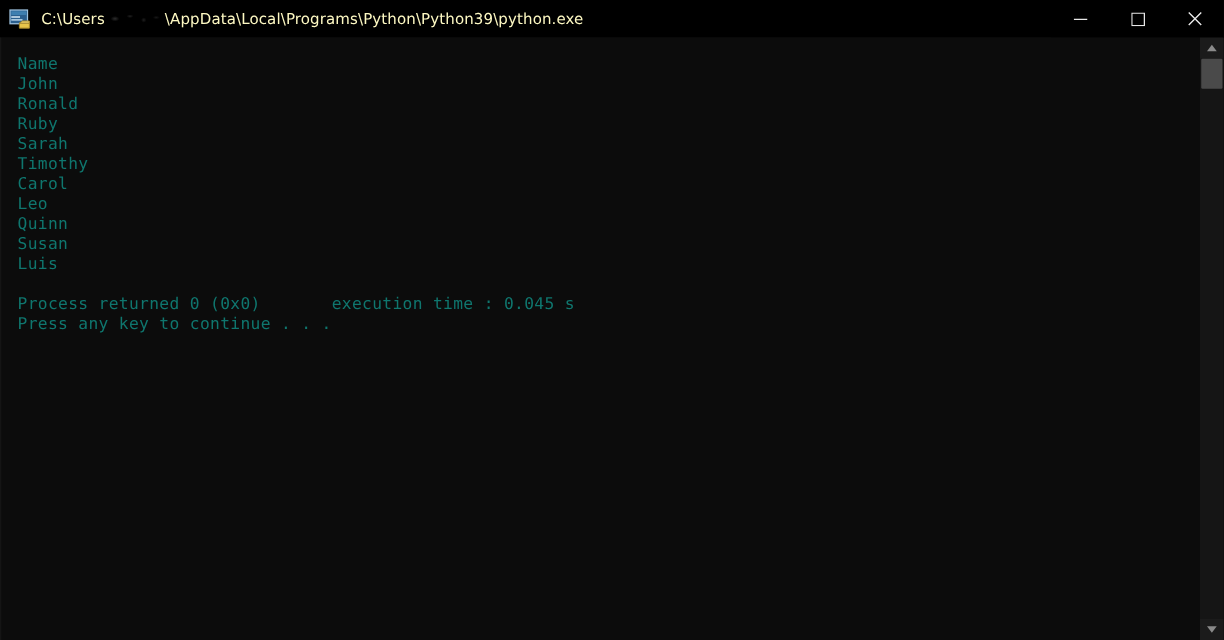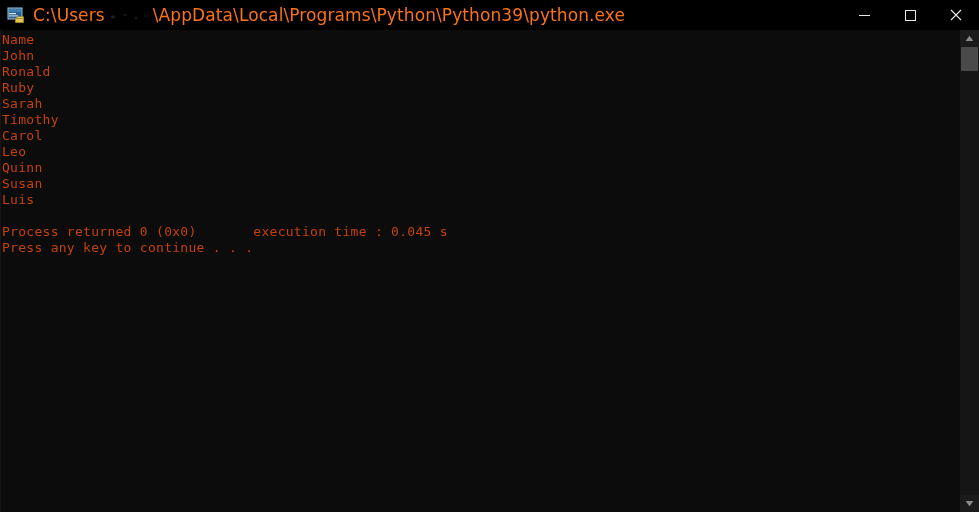--- a/index.html
+++ b/index.html
@@ -44,22 +44,22 @@
   }
   .tb-icon {
     width: 20px;
     height: 20px;
     margin-right: 7px;
     flex: 0 0 auto;
     position: relative;
   }
   .tb-title {
     font-family: "DejaVu Sans", sans-serif;
-    font-size: 17px;
-    color: #f97316;
+    font-size: 12px;
+    color: #fef9c3;
     letter-spacing: 0.1px;
     line-height: 30px;
     white-space: nowrap;
   }
   .tb-title .redacted {
     display: inline-block;
     width: 48px;
     height: 11px;
     vertical-align: -1px;
     background:
@@ -91,22 +91,22 @@
     flex: 1 1 auto;
     display: flex;
     position: relative;
     background: #0c0c0c;
     border-left: 1px solid #151515;
     overflow: hidden;
   }
   #console-text {
     flex: 1 1 auto;
     padding: 0;
-    margin: 0;
-    color: #c2410c;
+    margin: 12px;
+    color: #0f766e;
     font-family: "DejaVu Sans Mono", monospace;
     font-size: 13px;
     line-height: 16px;
     white-space: pre;
     overflow: hidden;
     padding-left: 1px;
     padding-top: 2px;
     letter-spacing: 0.28px;
   }
 

